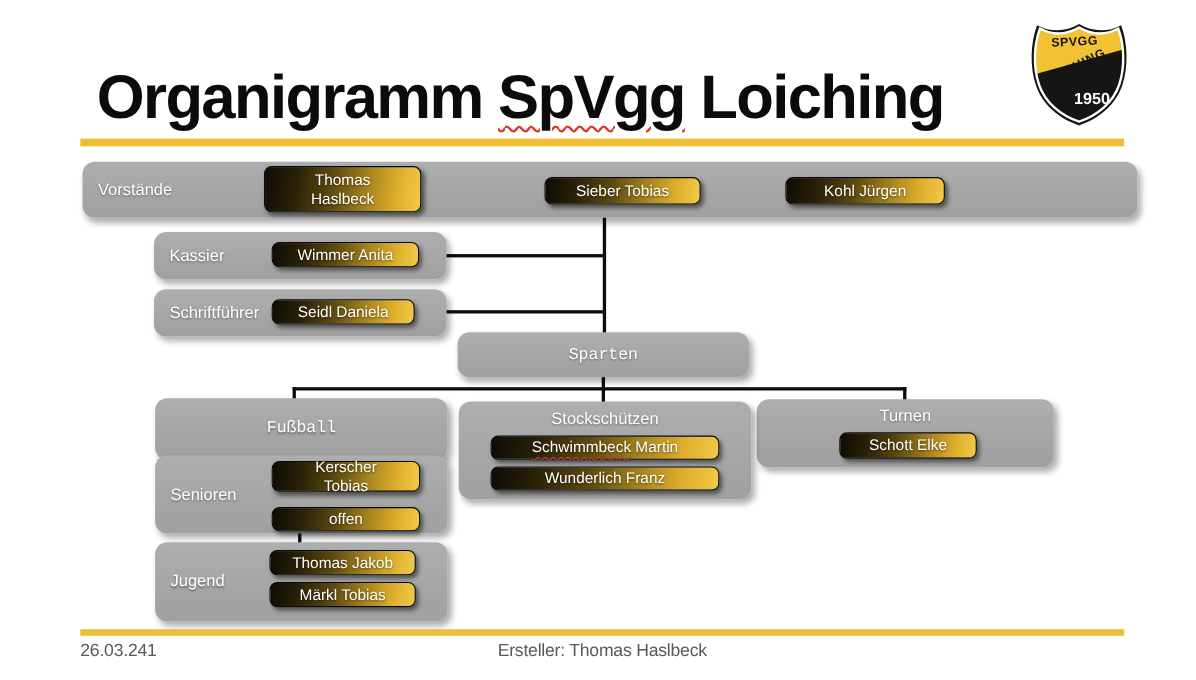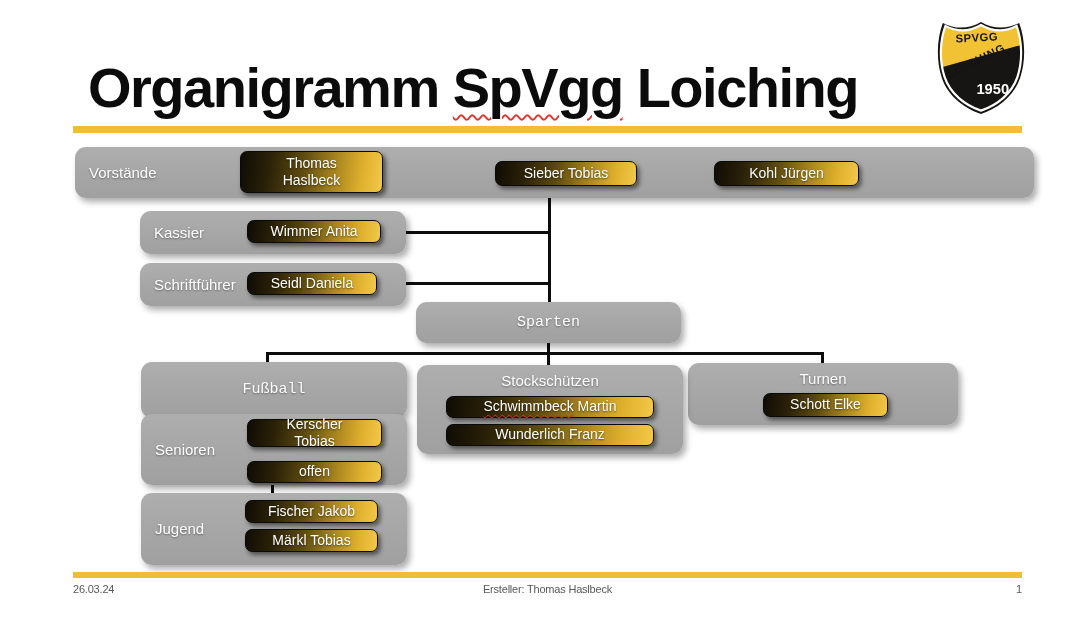--- a/index.html
+++ b/index.html
@@ -46,22 +46,22 @@
   .sq-small{
     text-decoration-line:underline;text-decoration-style:wavy;
     text-decoration-color:#e0352b;text-decoration-thickness:1px;
     text-underline-offset:3px;
   }
   
   .line{position:absolute;background:#0c0c0c;}
   
   .footer{
     position:absolute;left:73px;top:583px;width:949px;
-    display:flex;justify-content:space-between;align-items:flex-start;
-    color:#595959;font-size:11px;letter-spacing:-0.2px;
+    display:flex;justify-content:flex-start;align-items:flex-start;
+    color:#595959;font-size:16px;letter-spacing:-0.2px;
   }
   .footer .mid{position:absolute;left:0;right:0;text-align:center;}
   
   .logo{position:absolute;left:932px;top:13px;width:98px;height:106px;}
 </style>
 </head>
 <body>
 
 <div id="stage">
 
@@ -140,21 +140,21 @@
 Tobias</span>
     </div>
     <div class="nbox" style="left:106px;top:47px;width:135px;height:22px;">
       <span class="val">offen</span>
     </div>
   </div>
 
   <div class="container" style="left:141px;top:493px;width:266px;height:72px;">
     <span class="clabel left">Jugend</span>
     <div class="nbox" style="left:104px;top:7px;width:133px;height:23px;">
-      <span class="val">Fischer Jakob</span>
+      <span class="val">Thomas Jakob</span>
     </div>
     <div class="nbox" style="left:104px;top:36px;width:133px;height:23px;">
       <span class="val">Märkl Tobias</span>
     </div>
   </div>
 
   <div class="container" style="left:688px;top:363px;width:270px;height:62px;">
     <span class="clabel topcentered">Turnen</span>
     <div class="nbox" style="left:75px;top:30px;width:125px;height:24px;">
       <span class="val">Schott Elke</span>

